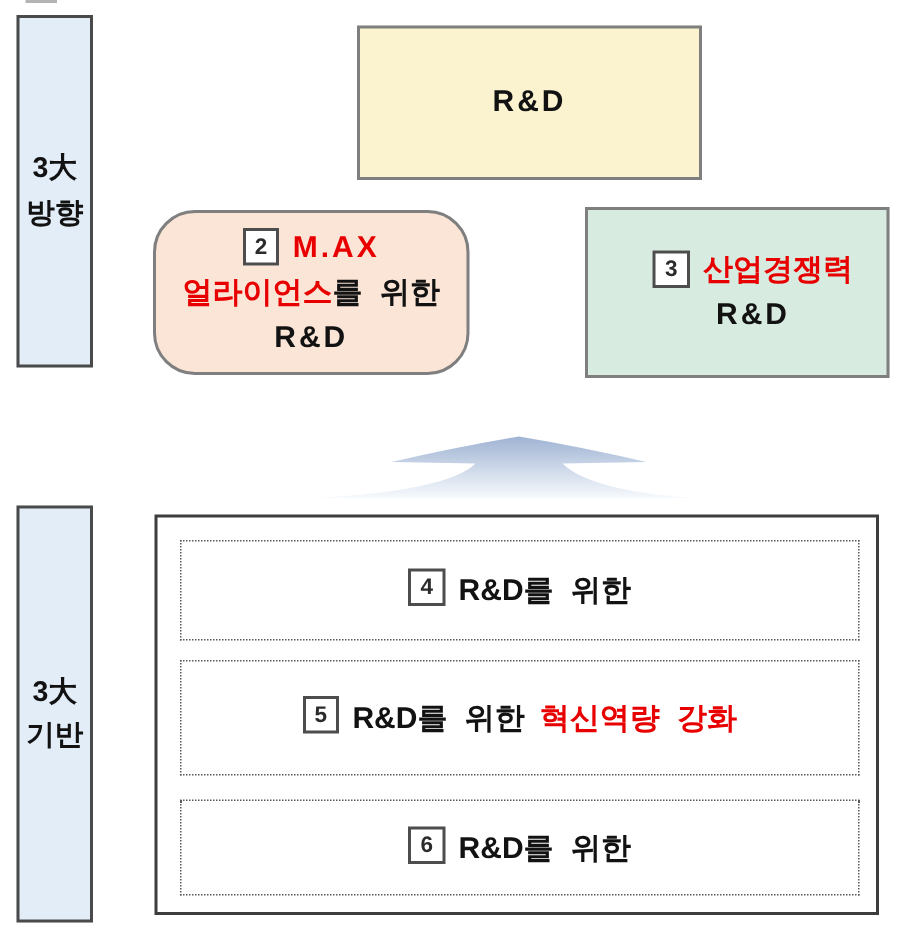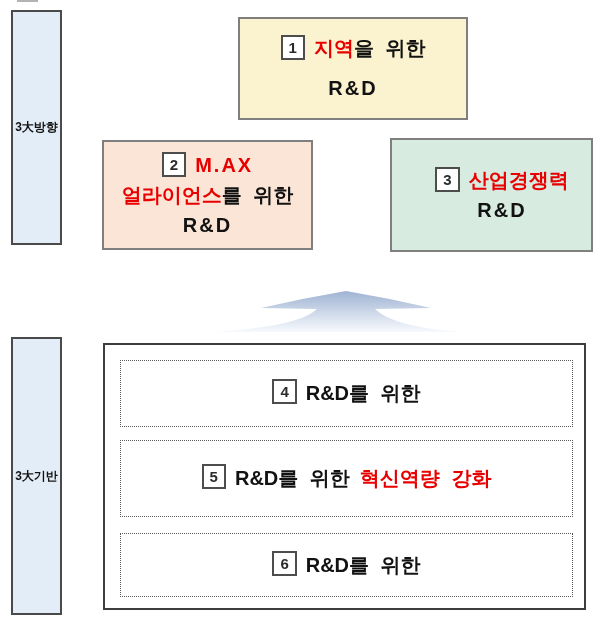--- a/index.html
+++ b/index.html
@@ -4,32 +4,32 @@
 <style>
   html,body{margin:0;padding:0;background:#fff;}
   .canvas{
     position:relative;width:600px;height:617px;background:#fff;overflow:hidden;
     font-family:"Liberation Sans","DejaVu Sans",sans-serif;font-weight:bold;color:var(--text-black,#121212);
   }
   .edge-artifact{position:absolute;left:17px;top:0;width:21px;height:2px;background:#b3b3b3;}
   .sidebar{
     position:absolute;left:11px;width:51px;box-sizing:border-box;
     background:var(--sidebar-fill,#e3edf8);border:2px solid var(--sidebar-border,#4a4a4a);
-    display:flex;flex-direction:row;justify-content:center;align-items:center;
-    font-size:12px;line-height:1.55;text-align:center;
+    display:flex;flex-direction:column;justify-content:center;align-items:center;
+    font-size:19px;line-height:1.55;text-align:center;
   }
   .sidebar-top{top:10px;height:235px;}
   .sidebar-bottom{top:337px;height:278px;}
   .cbox{
     position:absolute;box-sizing:border-box;border:2px solid var(--box-border,#7f7f7f);
     display:flex;flex-direction:column;justify-content:center;align-items:center;
     text-align:center;font-size:20px;line-height:1.32;word-spacing:6px;
   }
   .box1{left:238px;top:17px;width:230px;height:103px;background:var(--box1-fill,#fbf2cf);row-gap:13px;}
-  .box2{left:102px;top:140px;width:211px;height:110px;background:var(--box2-fill,#fbe5d6);row-gap:3px;}
+  .box2{left:102px;top:140px;width:211px;height:110px;background:var(--box2-fill,#fbe5d6);row-gap:3px;border-radius:28px;}
   .box3{left:390px;top:138px;width:203px;height:114px;background:var(--box3-fill,#d7ebe0);row-gap:3px;padding-left:21px;}
   .red{color:var(--accent-red,#e80000);}
   .num{
     display:inline-block;box-sizing:border-box;border:2px solid #4d4d4d;background:#fff;
     font-size:15px;line-height:1;padding:3px 6px;margin-right:9px;color:#2b2b2b;
     transform:translateY(-2px);word-spacing:normal;
   }
   .rnd{letter-spacing:2px;word-spacing:normal;}
   .arrow{position:absolute;left:204px;top:287px;}
   .outer{
@@ -54,23 +54,20 @@
 <div class="canvas">
 
   <div class="edge-artifact"></div>
 
   <div class="sidebar sidebar-top">
     <div>3大</div>
     <div>방향</div>
   </div>
 
   <div class="cbox box1">
-    <div class="line">
-      <span class="num">1</span><span class="red">지역</span><span>을 위한</span>
-    </div>
     <div class="line rnd">R&amp;D</div>
   </div>
 
   <div class="cbox box2">
     <div class="line">
       <span class="num">2</span><span class="red rnd">M.AX</span>
     </div>
     <div class="line">
       <span class="red">얼라이언스</span><span>를 위한</span>
     </div>

